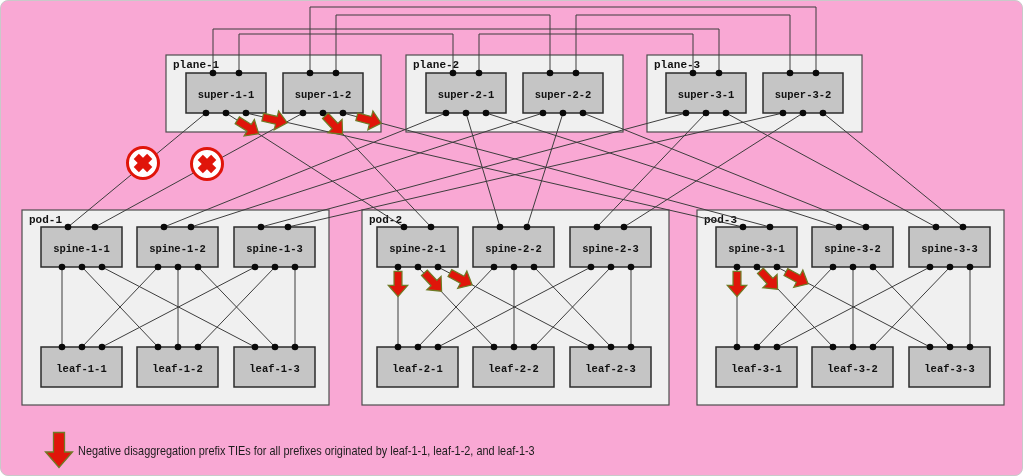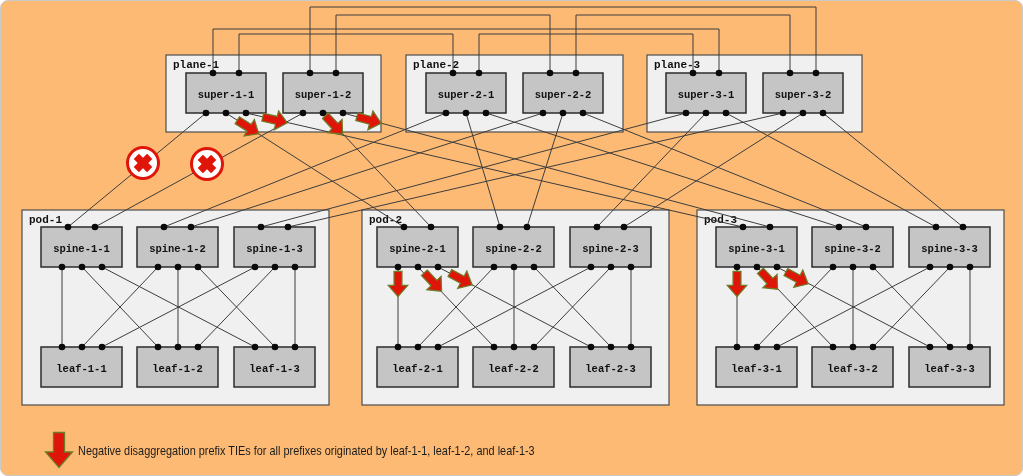--- a/index.html
+++ b/index.html
@@ -1,16 +1,16 @@
 <!DOCTYPE html>
 <html><head>
 <meta charset="utf-8">
 <style>
   html,body{margin:0;padding:0;background:#ffffff;}
-  .canvas{position:relative;width:1023px;height:476px;background:#fdba74;
+  .canvas{position:relative;width:1023px;height:476px;background:#f9a8d4;
           border:1px solid #c9c9c9;border-radius:8px;box-sizing:border-box;overflow:hidden;}
   svg{display:block;}
   .container-label{font-family:"Liberation Mono",monospace;font-weight:bold;font-size:11px;fill:#111;}
   .node-label{font-family:"Liberation Mono",monospace;font-weight:bold;font-size:10.5px;fill:#111;text-anchor:middle;}
   .legend-text{font-family:"Liberation Sans",sans-serif;font-size:13px;fill:#1c1c1c;}
 </style>
 </head>
 <body>
 
 <div class="canvas">

